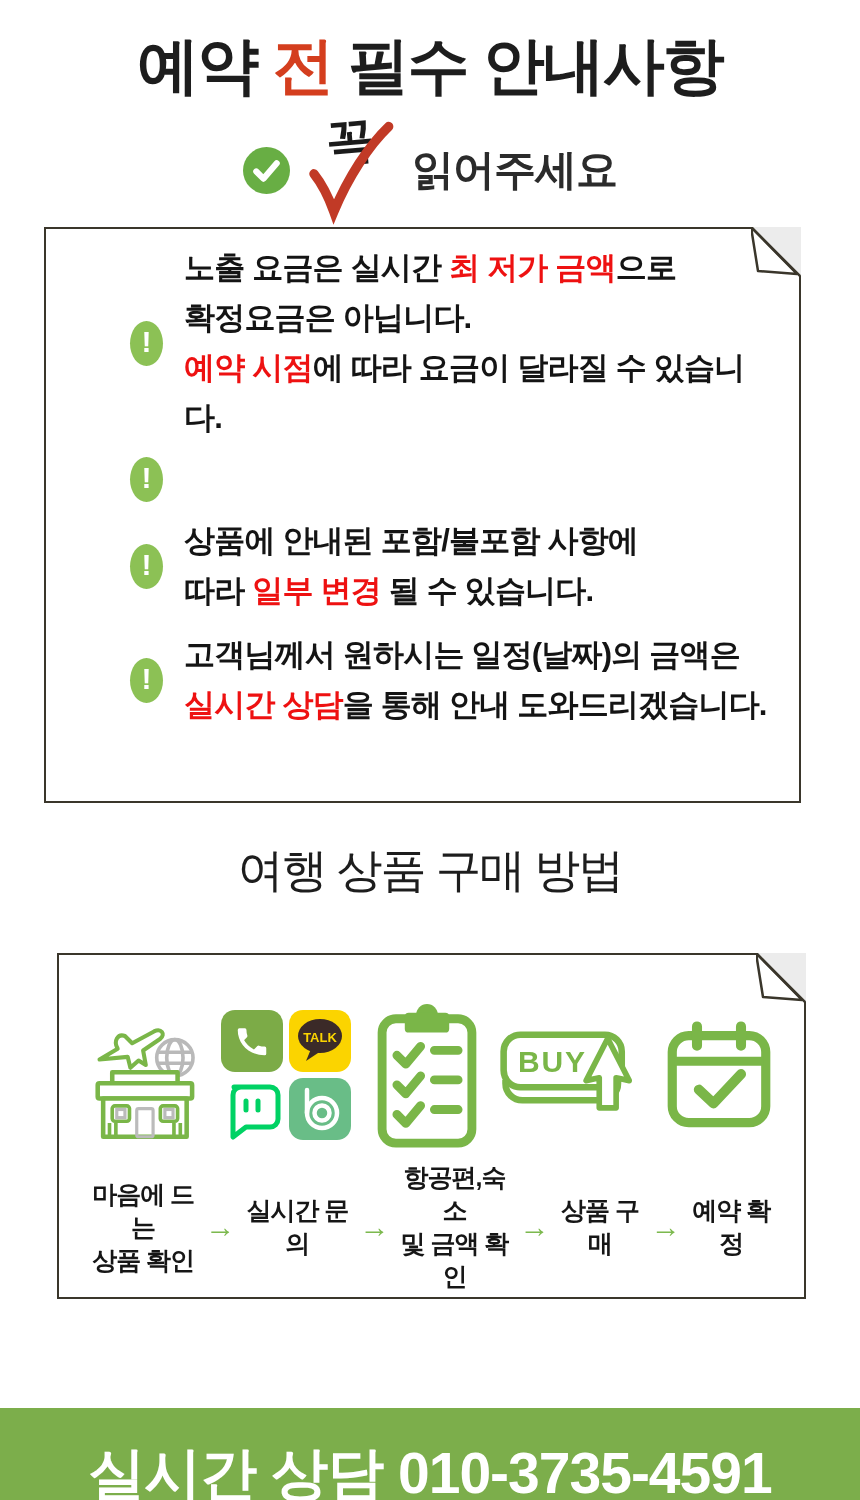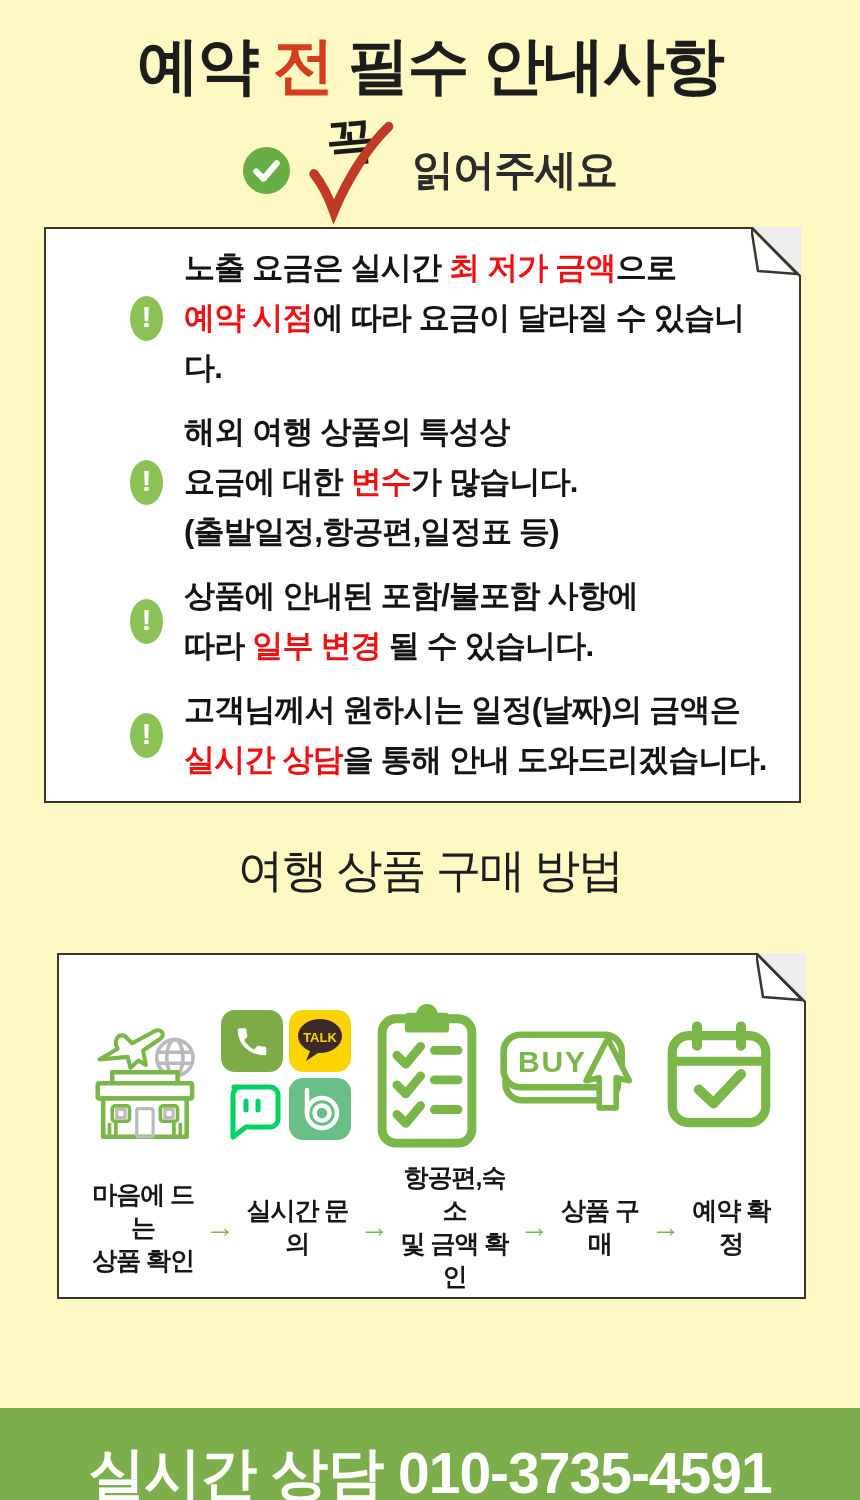--- a/index.html
+++ b/index.html
@@ -1,17 +1,17 @@
 <!DOCTYPE html>
 <html><head>
 <meta charset="utf-8">
 <style>
   * { box-sizing: border-box; }
   body { margin:0; background:#ddd; font-family:"Liberation Sans", sans-serif; }
-  .page { position:relative; width:860px; height:1500px; background:#fef9c3; margin:0 auto; overflow:hidden; }
+  .page { position:relative; width:860px; height:1500px; background:#ffffff; margin:0 auto; overflow:hidden; }
 
   
   .main-title { position:absolute; top:24px; left:0; width:100%; text-align:center;
     font-size:62px; font-weight:800; color:#1d1d1d; letter-spacing:-2px; }
   .main-title .hl { color:#d43e1e; }
   .subtitle { position:absolute; top:128px; left:0; width:100%; height:84px;
     display:flex; align-items:center; justify-content:center; gap:16px;
     font-size:42px; font-weight:700; color:#2b2b2b; letter-spacing:-1px; }
   .mark-wrap { position:relative; width:98px; height:70px; margin:0 -4px; }
   .mark-wrap .glyph { position:absolute; left:24px; top:-26px; font-size:48px; font-weight:800;
@@ -79,31 +79,27 @@
     <svg class="fold" viewBox="0 0 50 50">
       <polygon points="0,0 50,0 50,50" fill="#ececec"></polygon>
       <polygon points="0,0 7,44 46,47" fill="#fff" stroke="#3a362b" stroke-width="2.5" stroke-linejoin="round"></polygon>
       <line x1="0" y1="0" x2="50" y2="50" stroke="#3a362b" stroke-width="2.5"></line>
     </svg>
 
     <div class="notice-row">
       <div class="exclaim">!</div>
       <div class="notice-text">
         <div><span>노출 요금은 실시간 </span><span class="red">최 저가 금액</span><span>으로</span></div>
+        <div><span>확정요금은 아닙니다.</span></div>
         <div><span class="red">예약 시점</span><span>에 따라 요금이 달라질 수 있습니다.</span></div>
       </div>
     </div>
 
     <div class="notice-row">
       <div class="exclaim">!</div>
-      <div class="notice-text">
-        <div><span>해외 여행 상품의 특성상</span></div>
-        <div><span>요금에 대한 </span><span class="red">변수</span><span>가 많습니다.</span></div>
-        <div><span>(출발일정,항공편,일정표 등)</span></div>
-      </div>
     </div>
 
     <div class="notice-row">
       <div class="exclaim">!</div>
       <div class="notice-text">
         <div><span>상품에 안내된 포함/불포함 사항에</span></div>
         <div><span>따라 </span><span class="red">일부 변경</span><span> 될 수 있습니다.</span></div>
       </div>
     </div>
 

